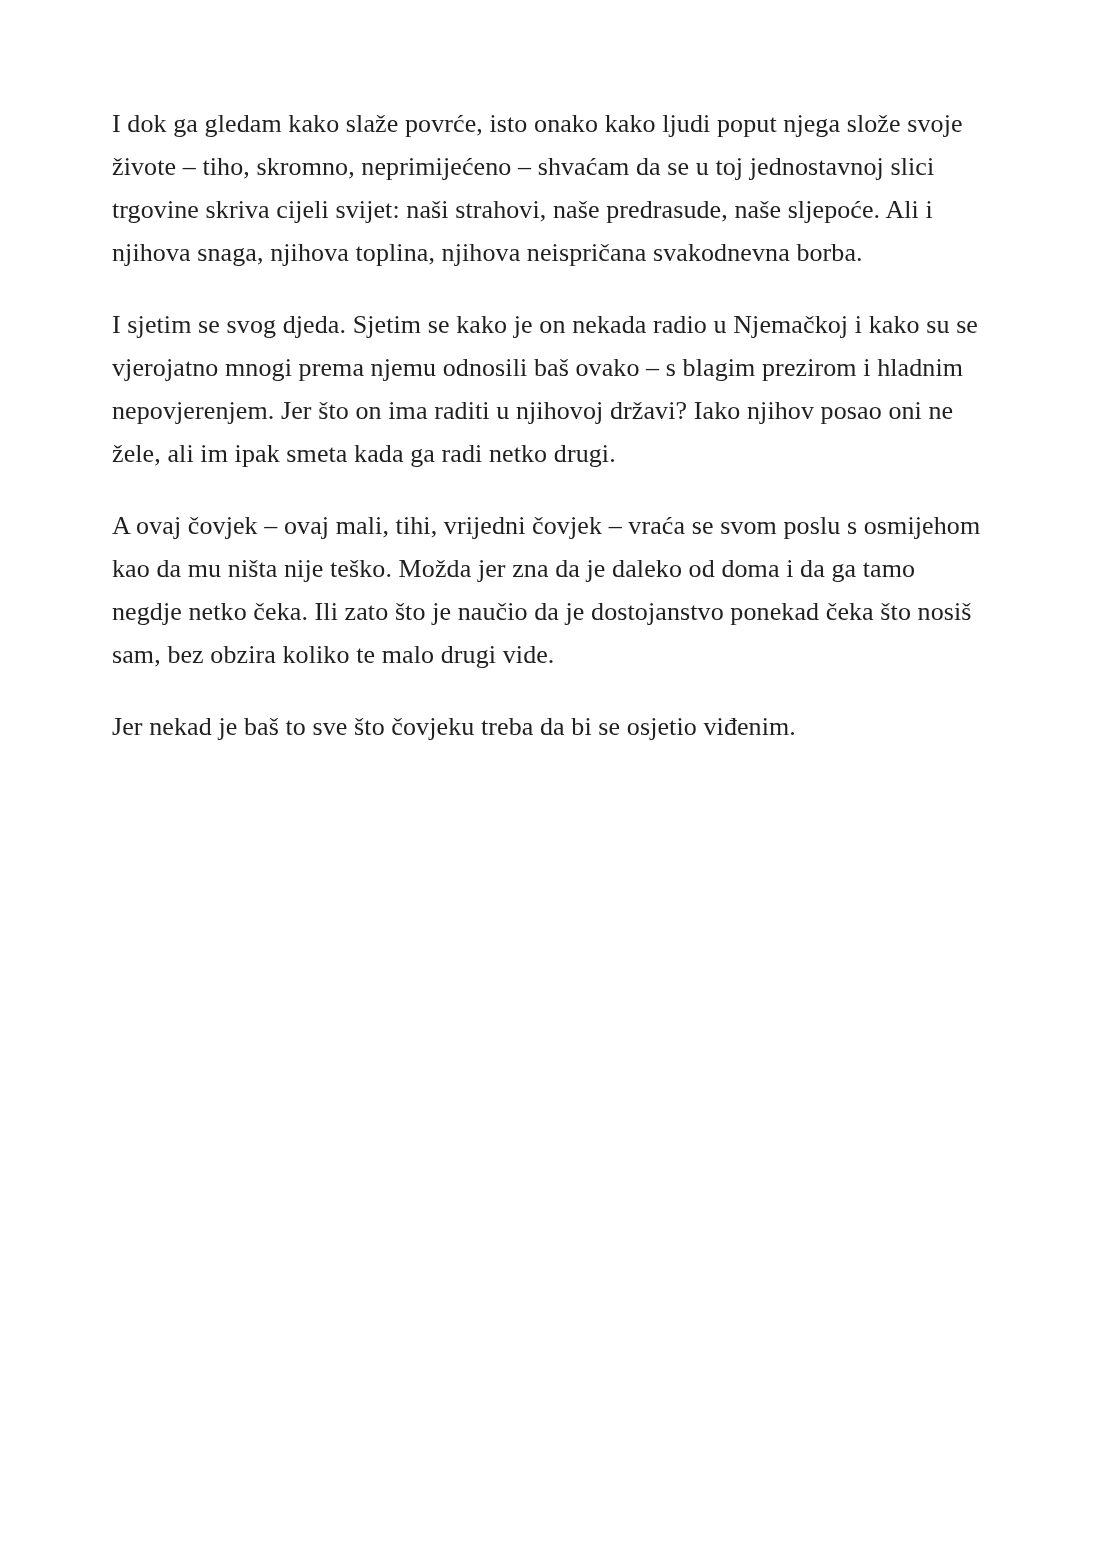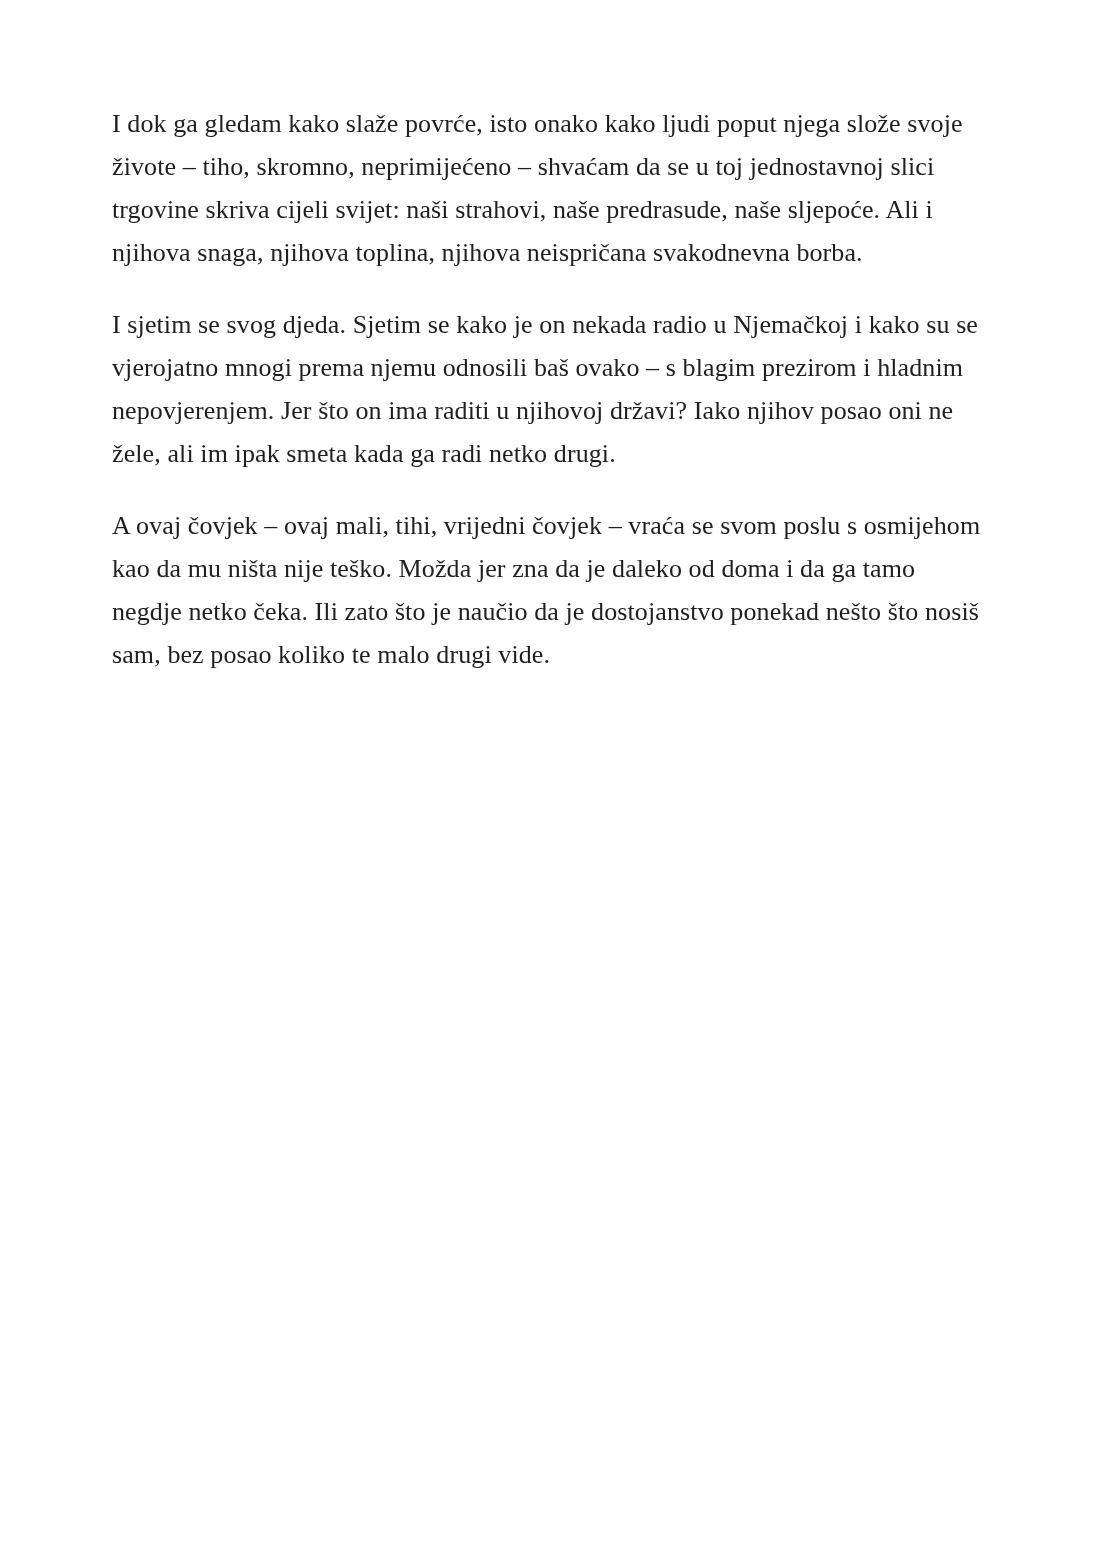--- a/index.html
+++ b/index.html
@@ -30,15 +30,16 @@
     letter-spacing: 0.1px;
   }
 </style>
 </head>
 <body>
 
 <div class="page">
   <div class="content">
     <p>I dok ga gledam kako slaže povrće, isto onako kako ljudi poput njega slože svoje živote – tiho, skromno, neprimijećeno – shvaćam da se u toj jednostavnoj slici trgovine skriva cijeli svijet: naši strahovi, naše predrasude, naše sljepoće. Ali i njihova snaga, njihova toplina, njihova neispričana svakodnevna borba.</p>
     <p>I sjetim se svog djeda. Sjetim se kako je on nekada radio u Njemačkoj i kako su se vjerojatno mnogi prema njemu odnosili baš ovako – s blagim prezirom i hladnim nepovjerenjem. Jer što on ima raditi u njihovoj državi? Iako njihov posao oni ne žele, ali im ipak smeta kada ga radi netko drugi.</p>
-    <p>A ovaj čovjek – ovaj mali, tihi, vrijedni čovjek – vraća se svom poslu s osmijehom kao da mu ništa nije teško. Možda jer zna da je daleko od doma i da ga tamo negdje netko čeka. Ili zato što je naučio da je dostojanstvo ponekad nešto što nosiš sam, bez posao koliko te malo drugi vide.</p>
+    <p>A ovaj čovjek – ovaj mali, tihi, vrijedni čovjek – vraća se svom poslu s osmijehom kao da mu ništa nije teško. Možda jer zna da je daleko od doma i da ga tamo negdje netko čeka. Ili zato što je naučio da je dostojanstvo ponekad čeka što nosiš sam, bez obzira koliko te malo drugi vide.</p>
+    <p>Jer nekad je baš to sve što čovjeku treba da bi se osjetio viđenim.</p>
   </div>
 </div>
 
 </body></html>

